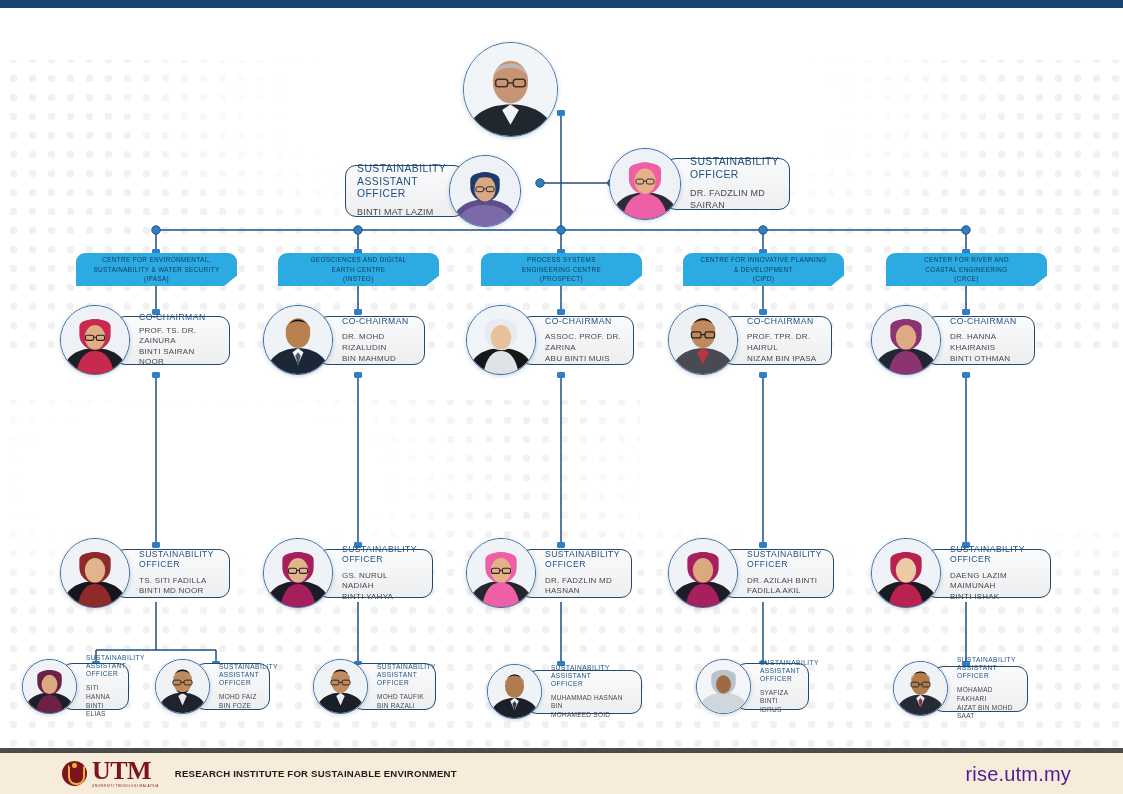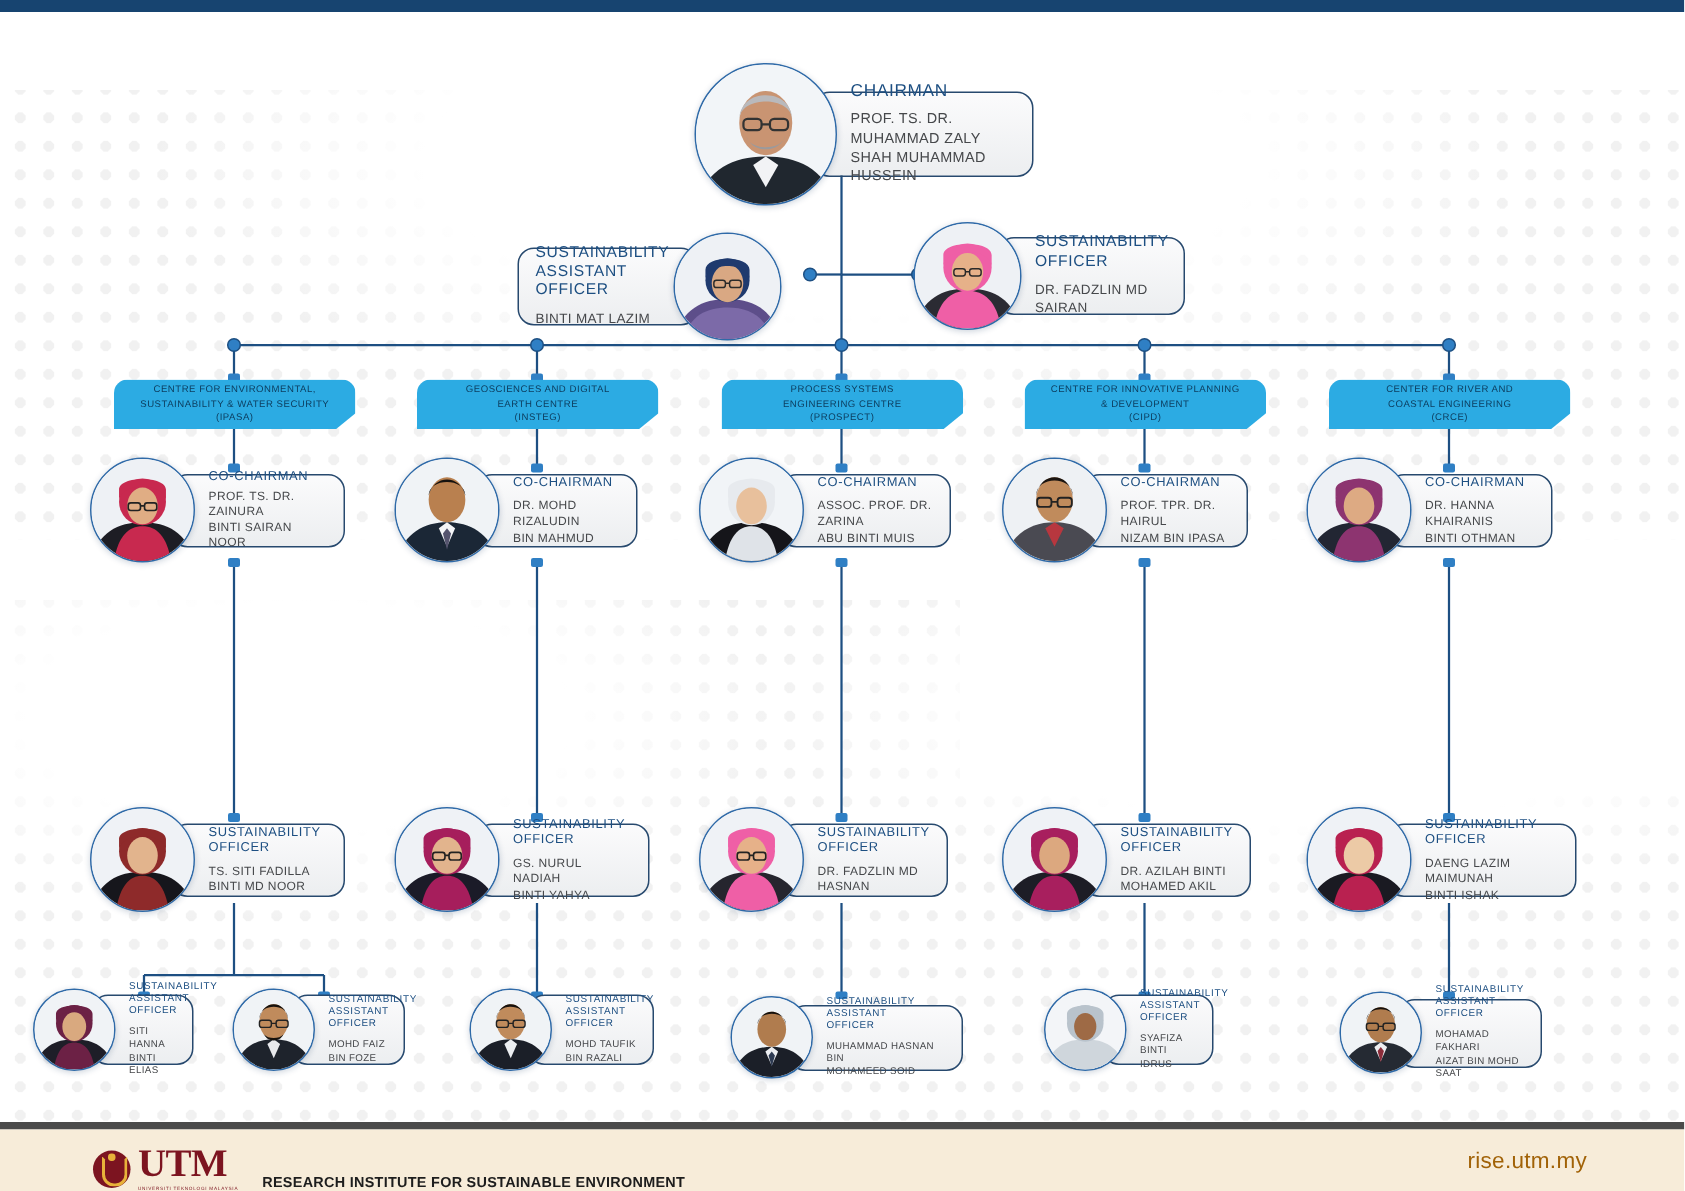--- a/index.html
+++ b/index.html
@@ -143,21 +143,21 @@
   .footrule {
     position: absolute; left: 0; top: 748px;
     width: 1123px; height: 5px;
     background: #4b4b4b;
   }
   .footer {
     position: absolute; left: 0; top: 753px;
     width: 1123px; height: 41px;
     background: #f7ecd9;
     display: flex;
-    align-items: flex-end;
+    align-items: center;
   }
   .utm-logo {
     margin-left: 62px;
     display: flex;
     align-items: center;
     gap: 5px;
   }
   .utm-seal {
     width: 25px; height: 25px;
     border-radius: 50%;
@@ -197,24 +197,24 @@
   }
   .foot-title {
     margin-left: 16px;
     font-size: 9.6px;
     font-weight: bold;
     color: #1d1d1d;
     letter-spacing: .2px;
   }
   .foot-url {
     position: absolute;
-    right: 65px; top: 50%;
+    right: 52px; top: 50%;
     transform: translateY(-50%);
-    font-size: 15px;
-    color: #a16207;
+    font-size: 20px;
+    color: #4c1d95;
     letter-spacing: .2px;
   }
 </style>
 </head>
 <body>
 
 <div id="stage">
 
   <div class="topbar"></div>
   <div class="dots"></div>
@@ -314,26 +314,20 @@
         <rect width="100" height="100" fill="#f2f5f8"></rect>
         <path d="M0 100 C8 74 28 66 50 66 C72 66 92 74 100 100 Z" fill="#20272f"></path>
         <path d="M50 66 l-9 6 9 16 9-16 Z" fill="#f2f3f5"></path>
         <ellipse cx="50" cy="42" rx="19" ry="23" fill="#c99472"></ellipse>
         <path d="M31 40 C31 22 69 22 69 40 C69 30 62 22 50 22 C38 22 31 30 31 40 Z" fill="#b9b9bc"></path>
         <path d="M36 51 C40 64 60 64 64 51 C62 62 38 62 36 51 Z" fill="#9a9a9d"></path>
         <rect x="34" y="39" width="13" height="8" rx="3" fill="none" stroke="#333" stroke-width="1.6"></rect>
         <rect x="53" y="39" width="13" height="8" rx="3" fill="none" stroke="#333" stroke-width="1.6"></rect>
         <path d="M47 43 h6" stroke="#333" stroke-width="1.6"></path>
       </svg>
-    </div>
-    <div class="card l" style="width:147px;height:57px;">
-      <div class="role">CHAIRMAN</div>
-      <div class="rule" style="width:118px;"></div>
-      <div class="pname">PROF. TS. DR. MUHAMMAD ZALY
-SHAH MUHAMMAD HUSSEIN</div>
     </div>
   </div>
 
   <div class="node flip sz-lg" style="left:345px; top:155px;">
     <div class="photo" style="width:72px;height:72px;">
       <svg class="face" viewBox="0 0 100 100">
         <rect width="100" height="100" fill="#eef1f5"></rect>
         <path d="M0 100 C6 72 26 62 50 62 C74 62 94 72 100 100 Z" fill="#5d4e8a"></path>
         <path d="M8 100 C14 78 30 70 50 70 C70 70 86 78 92 100 Z" fill="#7c6aa8"></path>
         <circle cx="50" cy="44" r="21" fill="#1f3a6e"></circle>
@@ -564,21 +558,21 @@
         <circle cx="50" cy="42" r="23" fill="#a81f5e"></circle>
         <ellipse cx="50" cy="46" rx="15" ry="18" fill="#dca87f"></ellipse>
         <path d="M27 42 C27 22 73 22 73 42 L73 30 C73 16 27 16 27 30 Z" fill="#a81f5e"></path>
       </svg>
     </div>
     <div class="card l" style="width:112px;height:49px;">
       <div class="role">SUSTAINABILITY
 OFFICER</div>
       <div class="rule" style="width:80px;"></div>
       <div class="pname">DR. AZILAH BINTI
-MOHAMED AKIL</div>
+FADILLA AKIL</div>
     </div>
   </div>
 
   <div class="node sz-md" style="left:871px; top:538px;">
     <div class="photo" style="width:70px;height:70px;">
       <svg class="face" viewBox="0 0 100 100">
         <rect width="100" height="100" fill="#eff2f6"></rect>
         <path d="M0 100 C6 72 26 62 50 62 C74 62 94 72 100 100 Z" fill="#1a1a22"></path>
         <path d="M24 100 C28 76 37 66 50 66 C63 66 72 76 76 100 Z" fill="#b92150"></path>
         <circle cx="50" cy="42" r="23" fill="#b92150"></circle>

